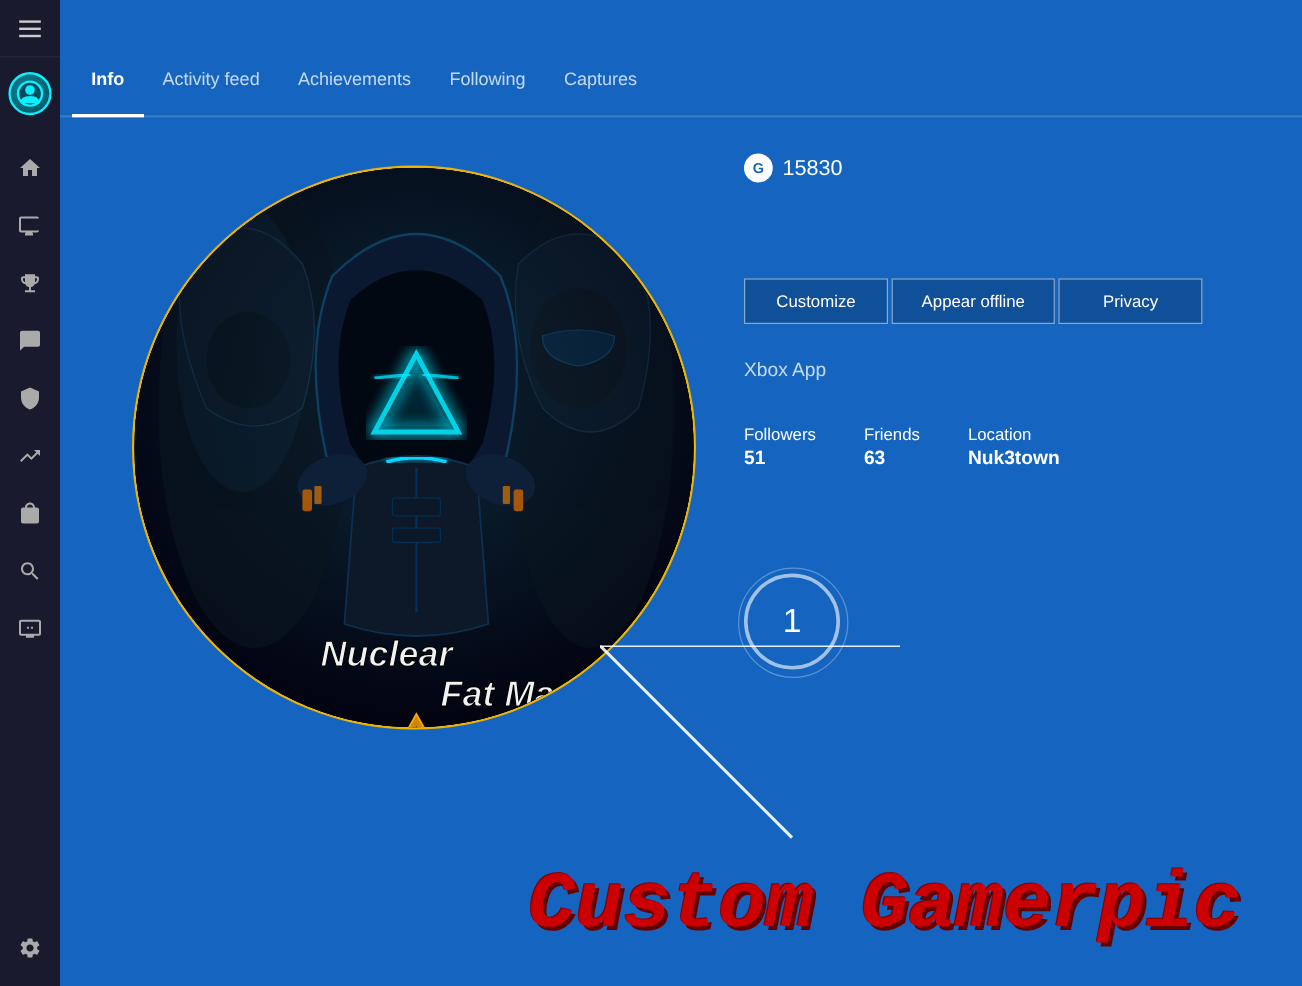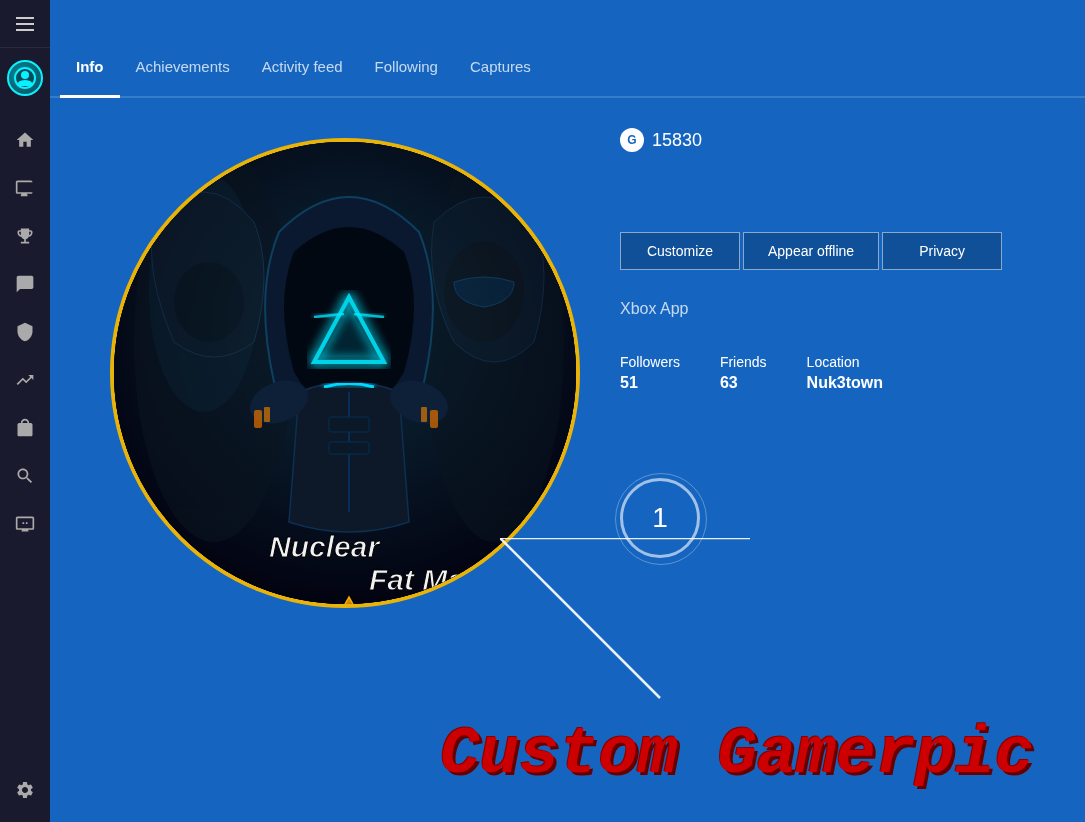--- a/index.html
+++ b/index.html
@@ -137,21 +137,21 @@
       left: 60px;
       top: 40px;
       width: 480px;
       height: 480px;
     }
 
     .gamerpic-circle {
       width: 470px;
       height: 470px;
       border-radius: 50%;
-      border: 4px solid #eab308;
+      border: 2px solid #eab308;
       overflow: hidden;
       background: #0a0a1a;
       position: relative;
     }
 
     
     .avatar-bg {
       width: 100%;
       height: 100%;
       background: radial-gradient(ellipse at 60% 40%, #1a3a4a 0%, #050515 70%);
@@ -400,22 +400,22 @@
   </div>
 </div>
 
 <div class="main">
 
   <div class="titlebar">
   </div>
 
   <div class="nav-tabs">
     <div class="nav-tab active">Info</div>
+    <div class="nav-tab">Activity feed</div>
     <div class="nav-tab">Achievements</div>
-    <div class="nav-tab">Activity feed</div>
     <div class="nav-tab">Following</div>
     <div class="nav-tab">Captures</div>
   </div>
 
   <div class="content">
 
     <div class="gamerpic-section">
       <div class="gamerpic-circle">
         <div class="avatar-bg">
           

